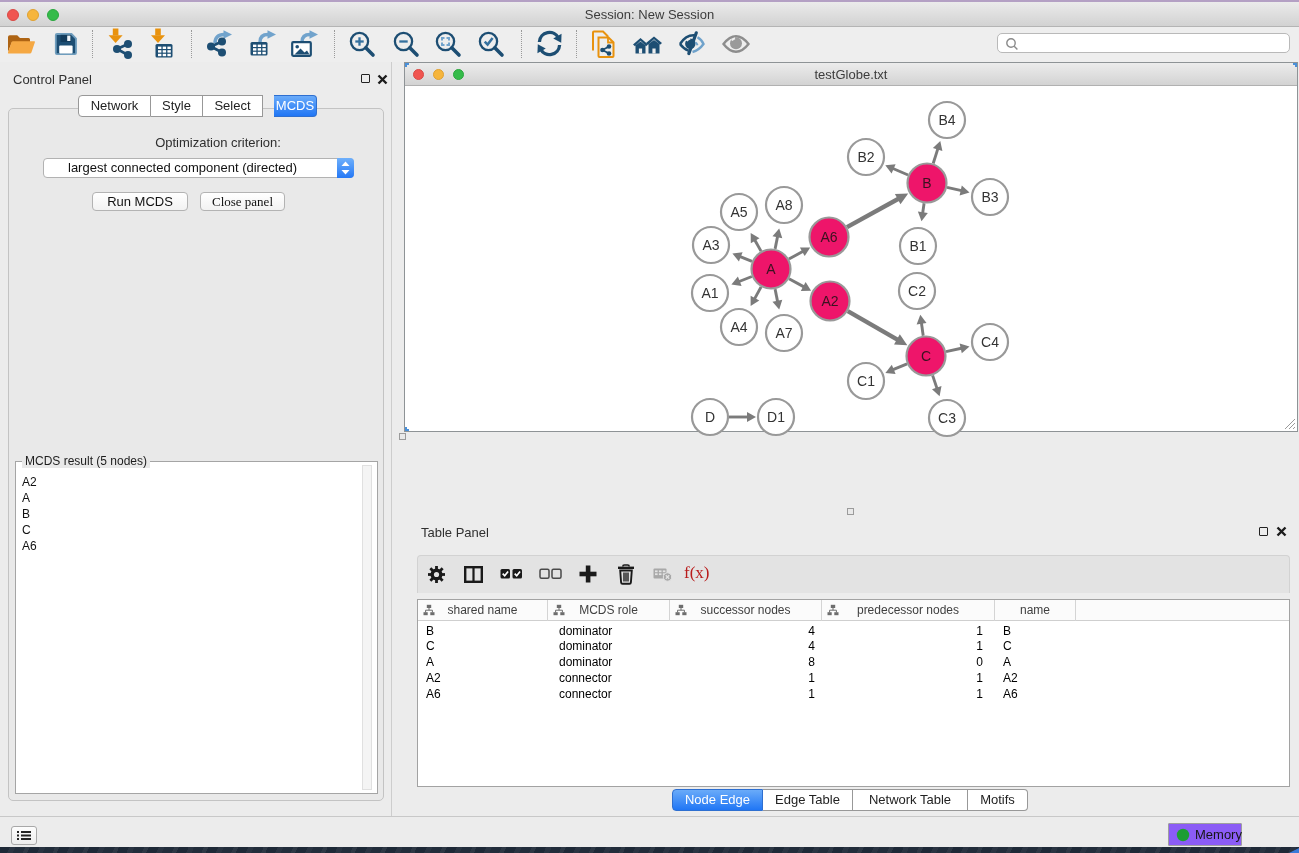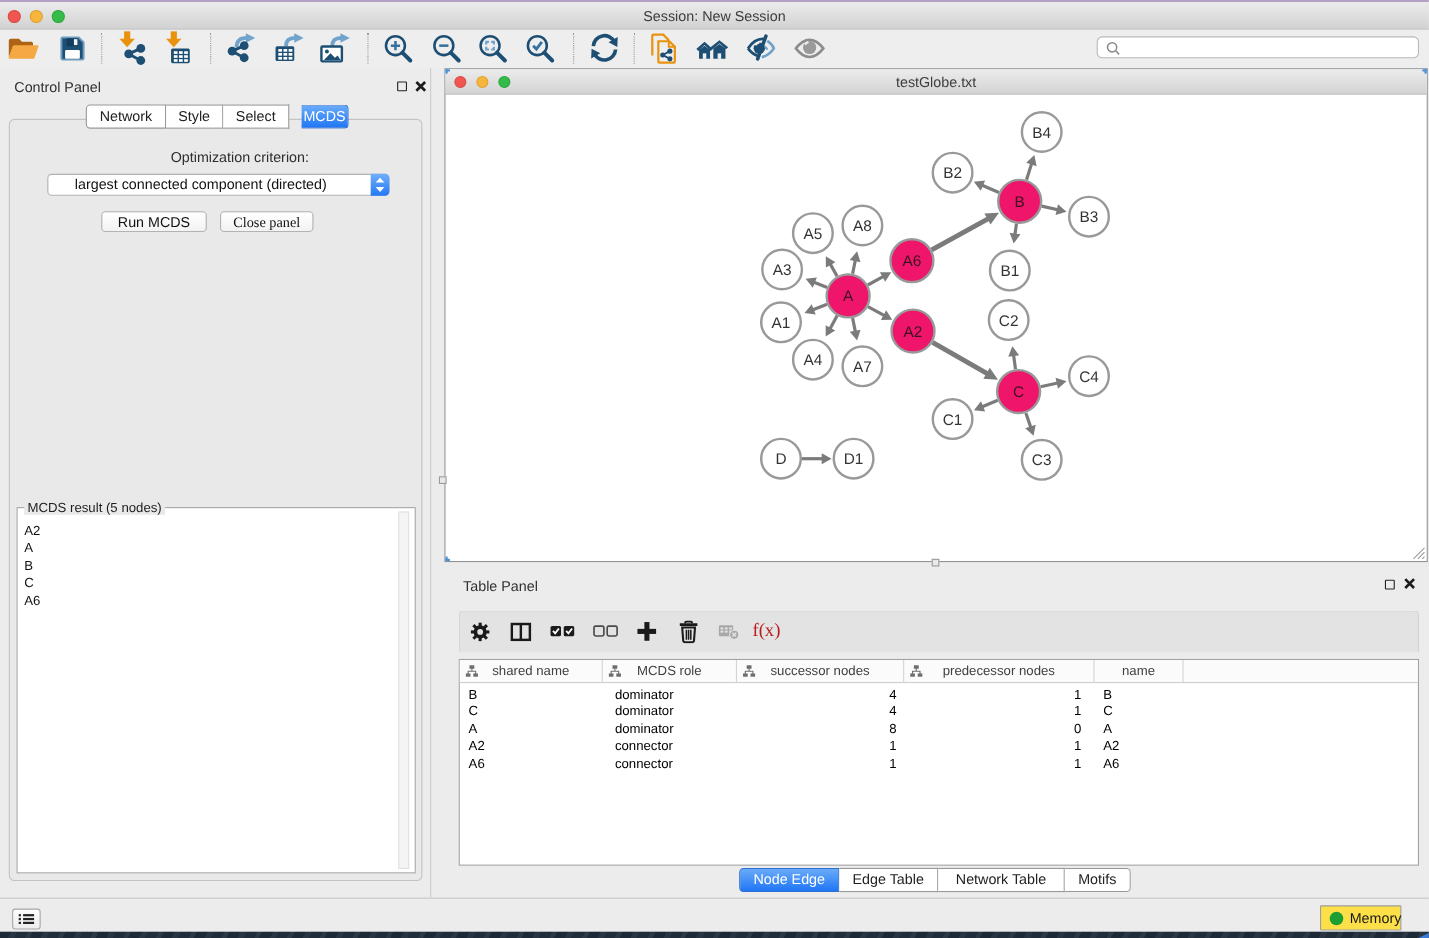--- a/index.html
+++ b/index.html
@@ -42,21 +42,21 @@
   background:linear-gradient(#6fb0fb,#2478f6); }
 .btn { position:absolute; height:19px; background:linear-gradient(#ffffff,#f2f2f2);
   border:1px solid #b3b3b3; border-radius:4px; font-size:13px; color:#111;
   text-align:center; line-height:17px; }
 #groupbox { left:15px; top:399px; width:363px; height:333px; border:1px solid #a5a5a5; background:#fff;}
 #gb-label { left:22px; top:392px; font-size:12px; color:#1d1d1d; background:#e9e9e9; padding:0 3px; }
 #gb-list { left:22px; top:412px; font-size:12px; color:#111; line-height:16px; }
 #gb-scroll { right:5px; top:3px; width:10px; height:325px; background:#f4f4f4; border:1px solid #e0e0e0;}
 
 
-#netwin { left:404px; top:62px; width:894px; height:449px; background:#fff;
+#netwin { left:404px; top:62px; width:894px; height:370px; background:#fff;
   border:1px solid #8e9396; }
 #nw-tbar { left:0; top:0; width:892px; height:23px; background:linear-gradient(#ececec,#d3d3d3);
   border-bottom:1px solid #b1b1b1; }
 #nw-tbar .t-red { left:8px; top:6px; background:#f05550; border:0.5px solid #d94a45;}
 #nw-tbar .t-yel { left:28px; top:6px; background:#f6b53c; border:0.5px solid #e0a131;}
 #nw-tbar .t-grn { left:48px; top:6px; background:#35bb4a; border:0.5px solid #2aa73e;}
 #nw-tbar .tl { width:11px; height:11px; }
 #nw-tbar .wtitle { top:4px; }
 .handle { width:7px; height:7px; background:#e9e9e9; border:1px solid #9b9b9b; }
 
@@ -68,22 +68,22 @@
 #tp-table { left:13px; top:80px; width:873px; height:188px; background:#fff; border:1px solid #a2a2a2; }
 #tp-header { left:0; top:0; width:871px; height:21px; background:#fbfbfb; border-bottom:1px solid #cfcfcf;}
 .hcell { position:absolute; top:0; height:21px; border-right:1px solid #d4d4d4;
   font-size:12px; color:#404040; text-align:center; line-height:21px; }
 .hcell svg { position:absolute; left:5px; top:4px; }
 .trow { position:absolute; font-size:12px; color:#000; height:16px; line-height:16px; }
 .tabrow2 { top:270px; height:22px; }
 #statusbar { left:0; top:816px; width:1299px; height:31px; background:#ececec; border-top:1px solid #c8c8c8;}
 #darkstrip { left:0; top:847px; width:1299px; height:6px;
   background:repeating-linear-gradient(115deg,#1e2937 0 9px,#2a3442 9px 14px,#222d3b 14px 23px,#2e3845 23px 27px); }
-#memorybtn { left:1168px; top:6px; width:74px; height:23px; background:#fde047;
-  border:1px solid #9f9f9f; border-radius:1px; font-size:13px; color:#161616;margin-left:32px; }
+#memorybtn { left:1168px; top:6px; width:74px; height:23px; background:#8b5cf6;
+  border:1px solid #9f9f9f; border-radius:1px; font-size:13px; color:#161616; }
 #listbtn { left:11px; top:9px; width:26px; height:19px; background:linear-gradient(#fdfdfd,#ededed);
   border:1px solid #a8a8a8; border-radius:3px; }
 </style>
 </head>
 <body>
 <div id="topline" class="abs"></div>
 <div id="titlebar" class="abs">
   <div class="abs tl t-red"></div>
     <div class="abs tl t-yel"></div>
     <div class="abs tl t-grn"></div>

